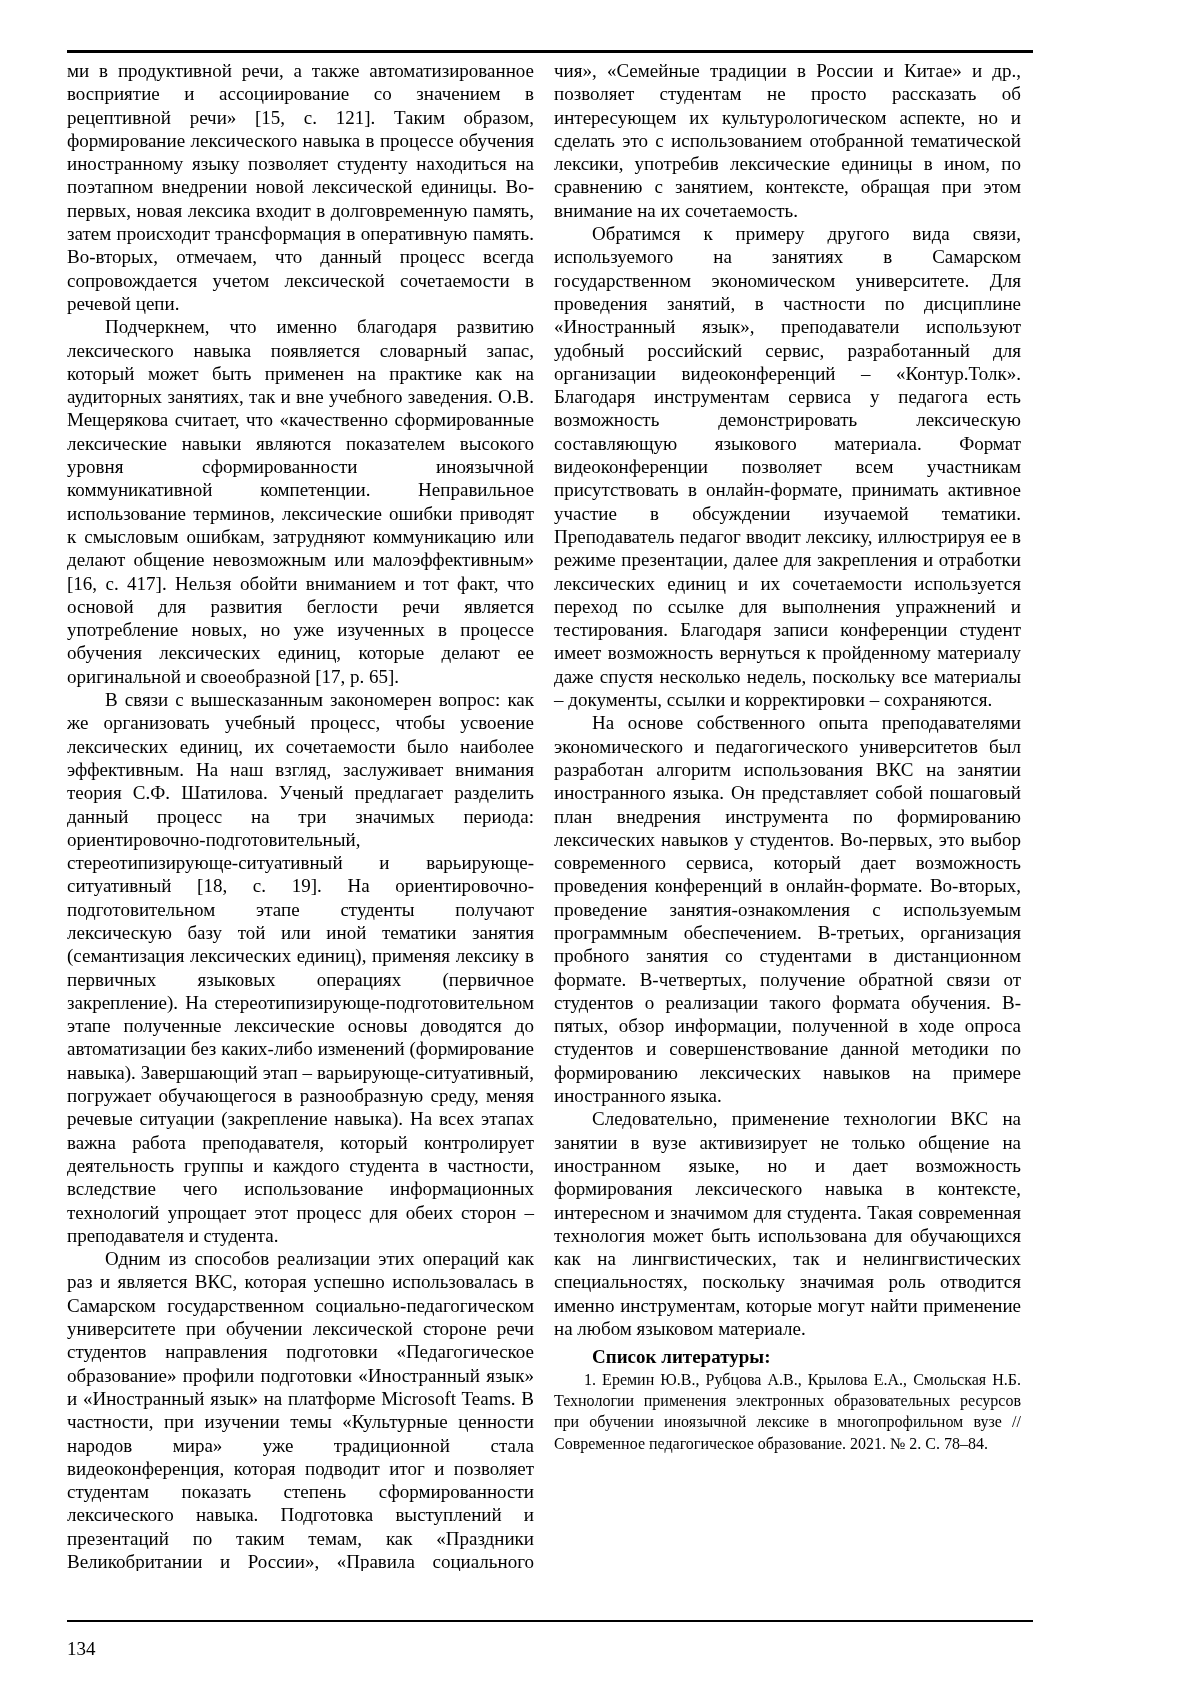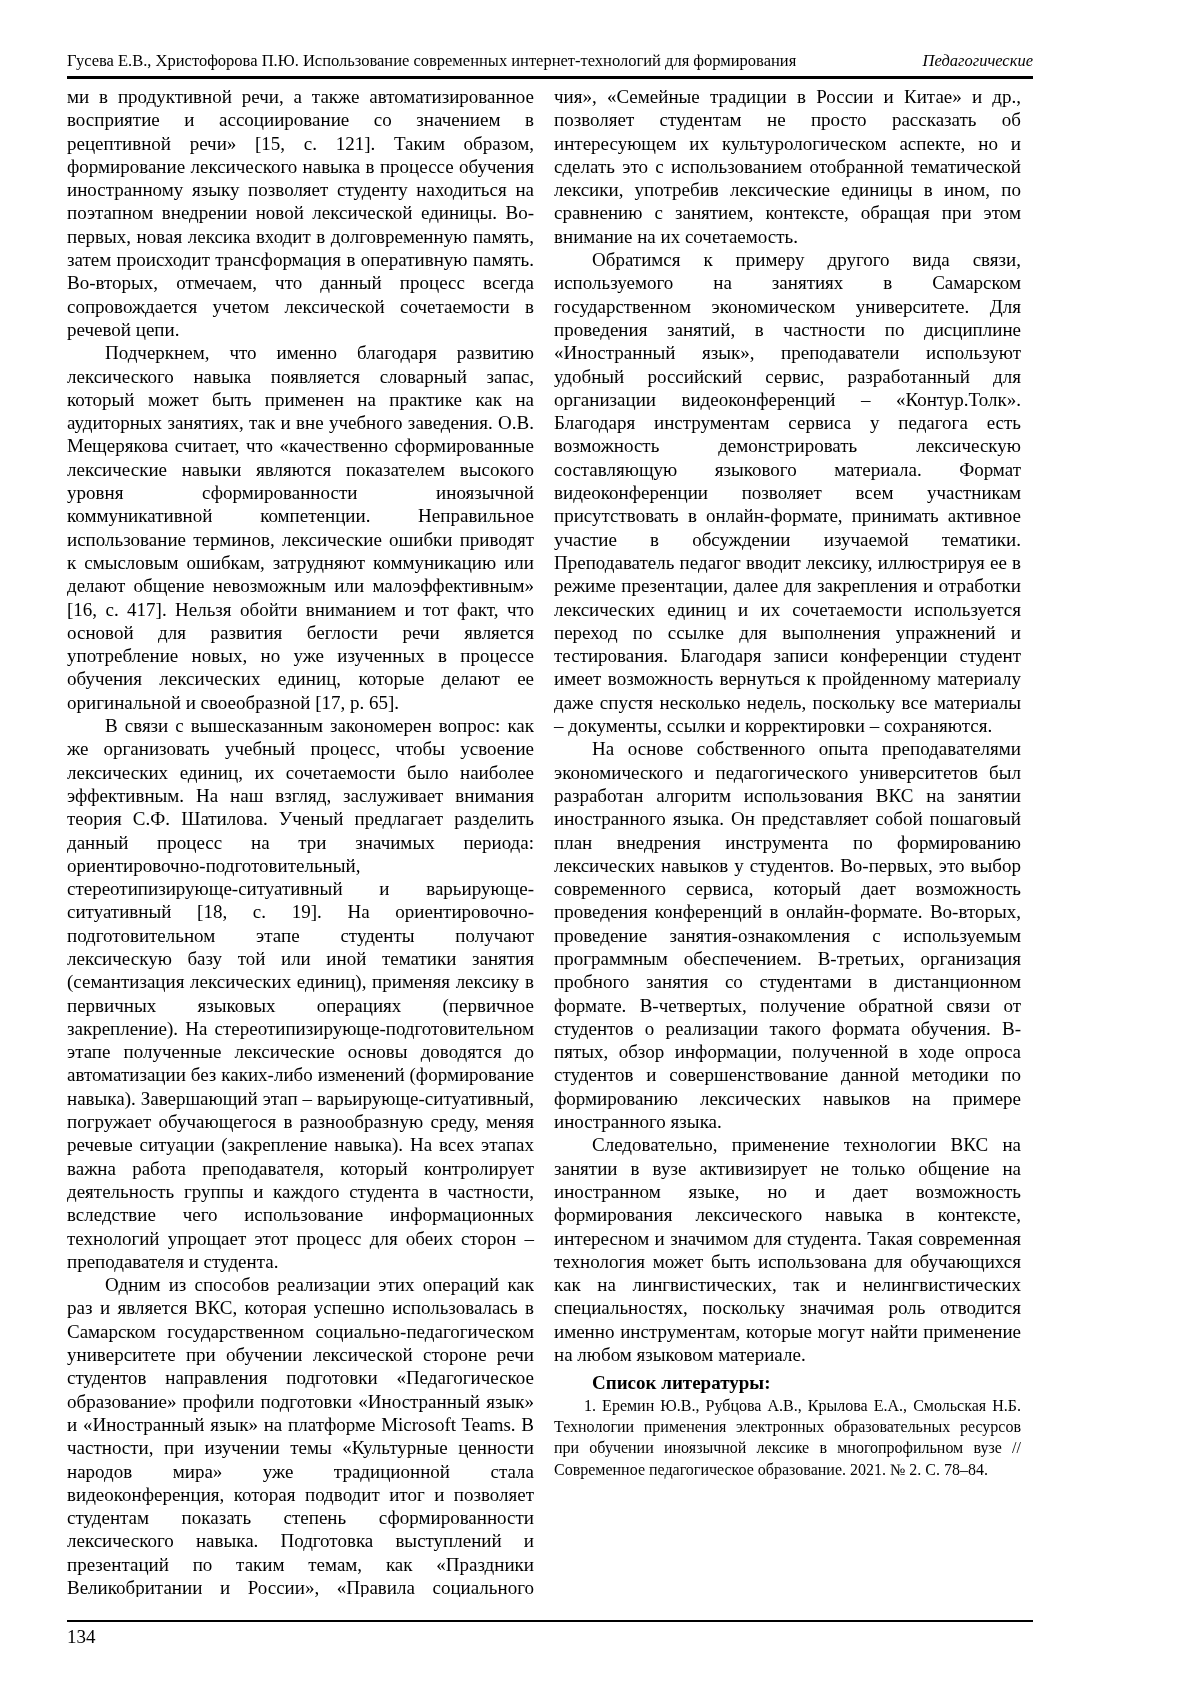--- a/index.html
+++ b/index.html
@@ -84,36 +84,32 @@
     width: 966px;
   }
   .footer-rule {
     border-top: 2px solid #000000;
     height: 0;
   }
   .frow {
     display: flex;
     justify-content: space-between;
     align-items: baseline;
-    padding-top: 3px;
+    padding-top: 15px;
     font-size: 19px;
     line-height: 24px;
   }
 </style>
 </head>
 <body>
 
 <div class="page">
   <div class="content">
 
     <header class="running-header">
-      <div class="hline">
-        <span class="left-part">Гусева Е.В., Христофорова П.Ю. Использование современных интернет-технологий для формирования</span>
-        <span class="right-part">Педагогические</span>
-      </div>
     </header>
 
     <div class="header-rule"></div>
 
     <main class="columns">
       <div class="col">
           <p class="body-para cont">ми в продуктивной речи, а также автоматизированное восприятие и ассоциирование со значением в рецептивной речи» [15, с. 121]. Таким образом, формирование лексического навыка в процессе обучения иностранному языку позволяет студенту находиться на поэтапном внедрении новой лексической единицы. Во-первых, новая лексика входит в долговременную память, затем происходит трансформация в оперативную память. Во-вторых, отмечаем, что данный процесс всегда сопровождается учетом лексической сочетаемости в речевой цепи.</p>
           <p class="body-para">Подчеркнем, что именно благодаря развитию лексического навыка появляется словарный запас, который может быть применен на практике как на аудиторных занятиях, так и вне учебного заведения. О.В. Мещерякова считает, что «качественно сформированные лексические навыки являются показателем высокого уровня сформированности иноязычной коммуникативной компетенции. Неправильное использование терминов, лексические ошибки приводят к смысловым ошибкам, затрудняют коммуникацию или делают общение невозможным или малоэффективным» [16, с. 417]. Нельзя обойти вниманием и тот факт, что основой для развития беглости речи является употребление новых, но уже изученных в процессе обучения лексических единиц, которые делают ее оригинальной и своеобразной [17, p. 65].</p>
           <p class="body-para">В связи с вышесказанным закономерен вопрос: как же организовать учебный процесс, чтобы усвоение лексических единиц, их сочетаемости было наиболее эффективным. На наш взгляд, заслуживает внимания теория С.Ф. Шатилова. Ученый предлагает разделить данный процесс на три значимых периода: ориентировочно-подготовительный, стереотипизирующе-ситуативный и варьирующе-ситуативный [18, с. 19]. На ориентировочно-подготовительном этапе студенты получают лексическую базу той или иной тематики занятия (семантизация лексических единиц), применяя лексику в первичных языковых операциях (первичное закрепление). На стереотипизирующе-подготовительном этапе полученные лексические основы доводятся до автоматизации без каких-либо изменений (формирование навыка). Завершающий этап – варьирующе-ситуативный, погружает обучающегося в разнообразную среду, меняя речевые ситуации (закрепление навыка). На всех этапах важна работа преподавателя, который контролирует деятельность группы и каждого студента в частности, вследствие чего использование информационных технологий упрощает этот процесс для обеих сторон – преподавателя и студента.</p>
           <p class="body-para">Одним из способов реализации этих операций как раз и является ВКС, которая успешно использовалась в Самарском государственном социально-педагогическом университете при обучении лексической стороне речи студентов направления подготовки «Педагогическое образование» профили подготовки «Иностранный язык» и «Иностранный язык» на платформе Microsoft Teams. В частности, при изучении темы «Культурные ценности народов мира» уже традиционной стала видеоконференция, которая подводит итог и позволяет студентам показать степень сформированности лексического навыка. Подготовка выступлений и презентаций по таким темам, как «Праздники Великобритании и России», «Правила социального этикета в Англии и Татарстане: сходства и разли-</p>

